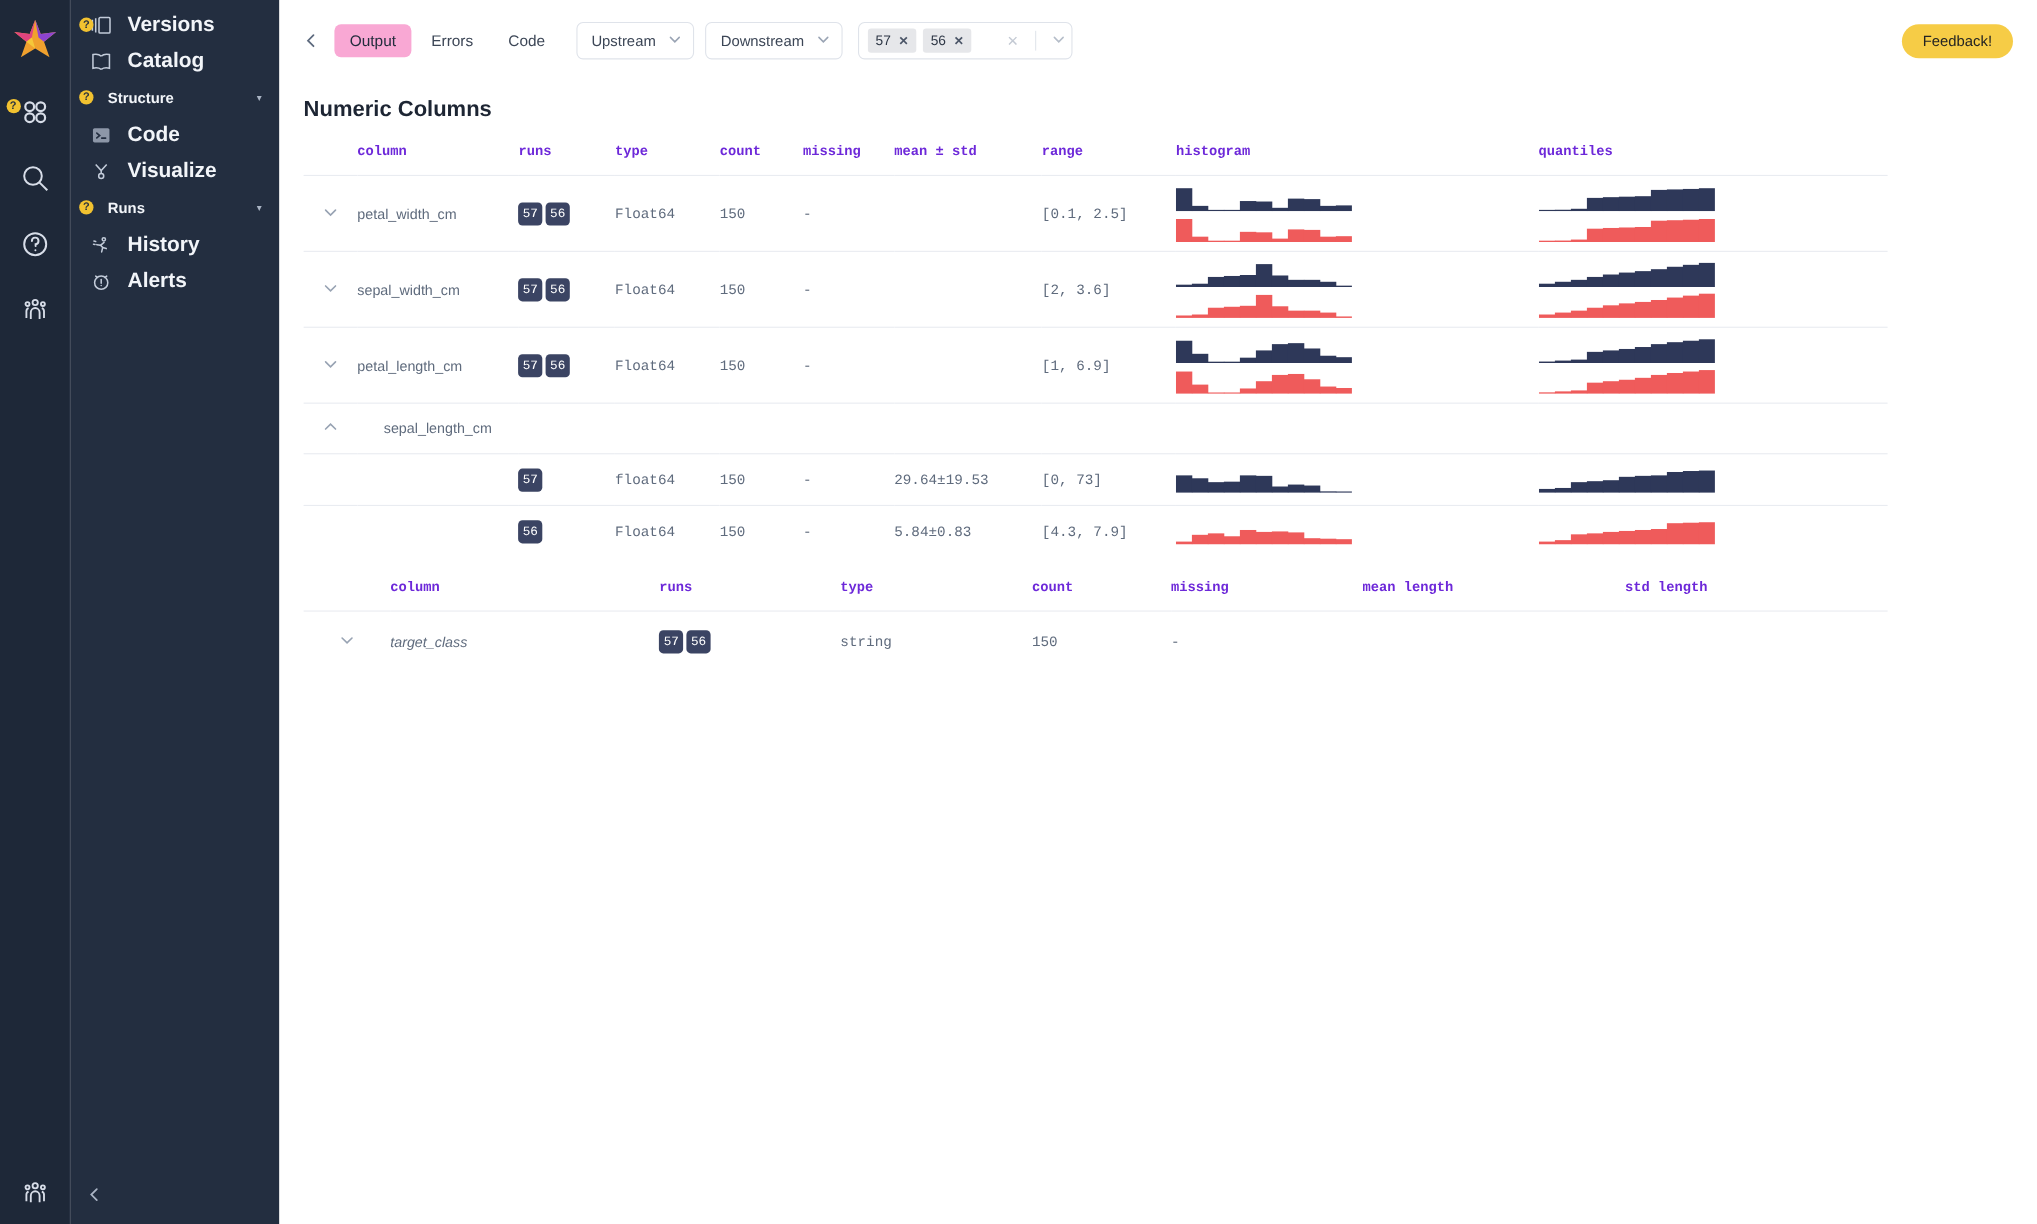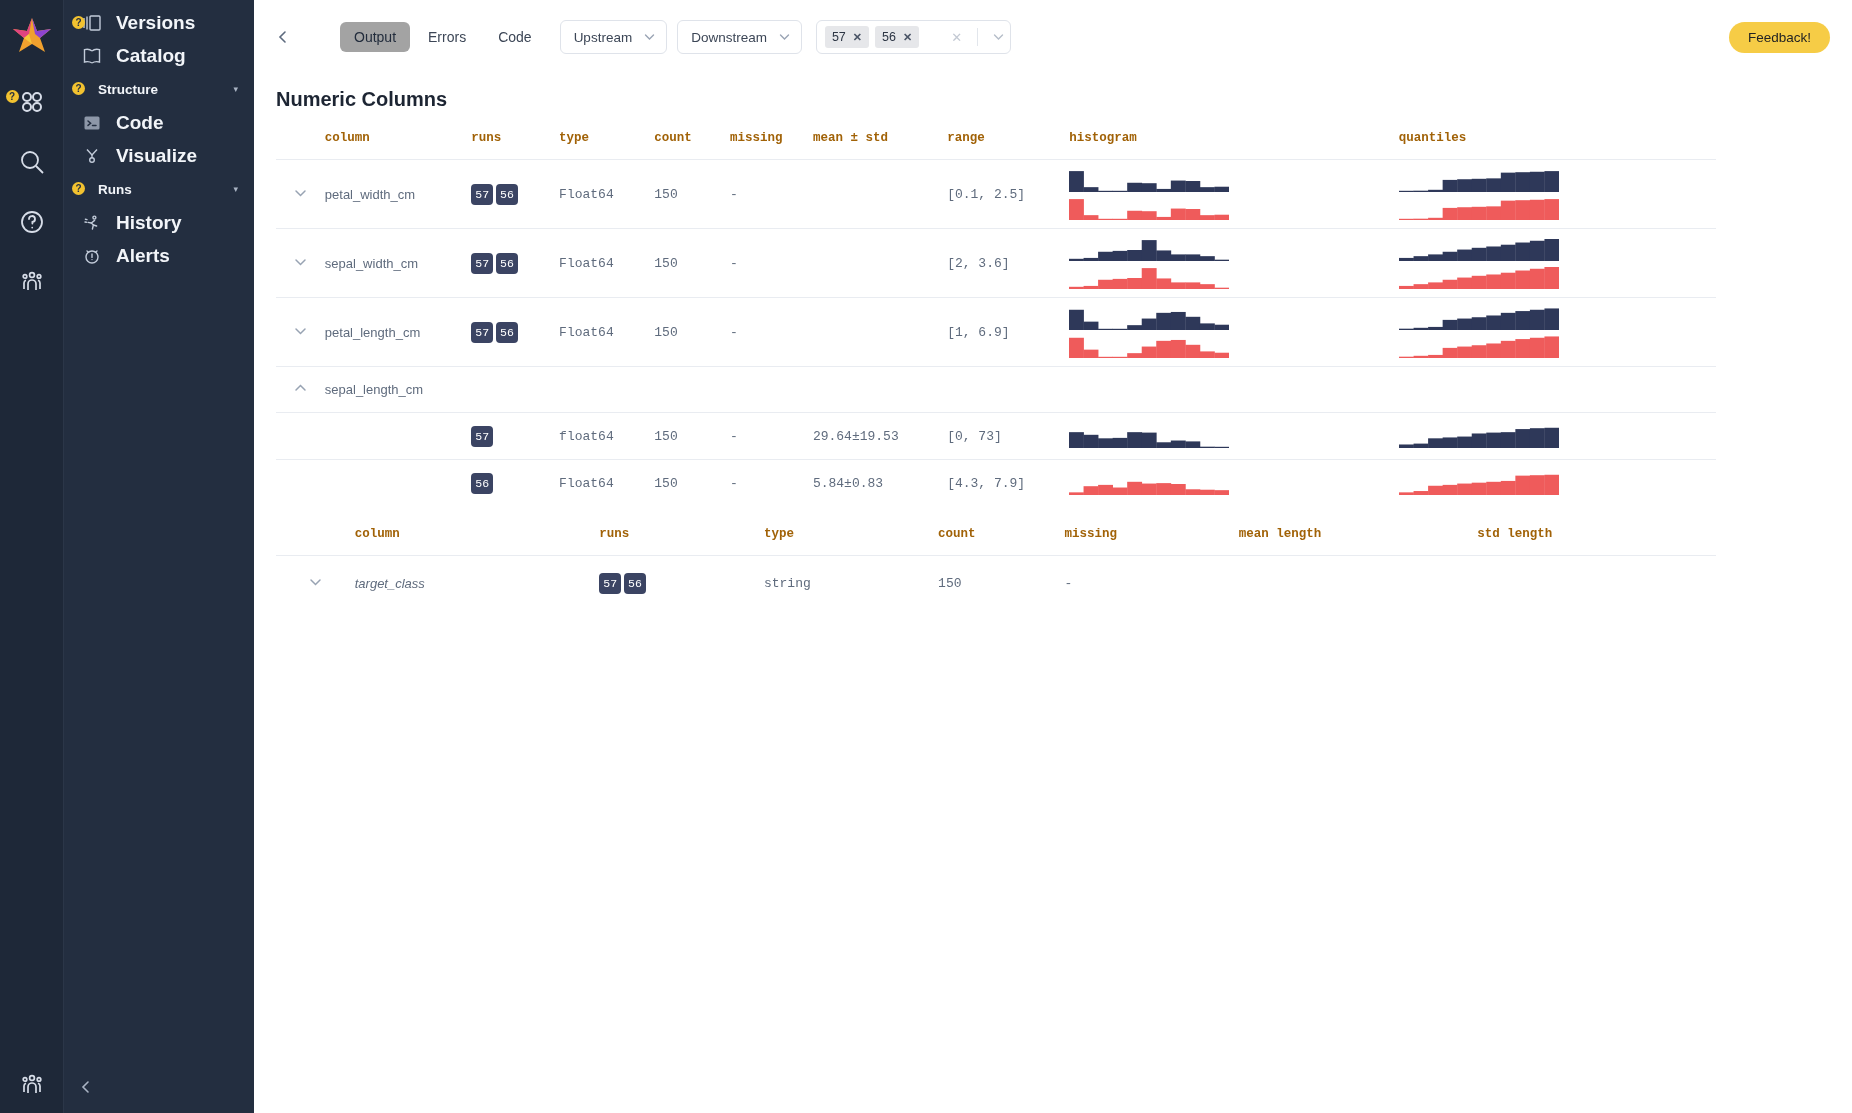--- a/index.html
+++ b/index.html
@@ -74,21 +74,21 @@
   .main { flex: 1; background: #ffffff; position: relative; overflow: hidden; }
   .toolbar {
     height: 74px; display: flex; align-items: center;
     padding: 0 22px 0 14px; gap: 0;
   }
   .tb-back { color: #5d6a7e; padding: 0 14px 0 8px; cursor: pointer; display:flex; align-items:center; }
   .tab {
     font-size: 14px; color: #3c4656; padding: 7px 14px; border-radius: 6px;
     cursor: pointer; margin-right: 4px; white-space: nowrap;
   }
-  .tab.active { background: #a3a3a3; color: #222c3c; margin-left: 36px; }
+  .tab.active { background: #f9a8d4; color: #222c3c; }
   .dd {
     display: flex; align-items: center; gap: 12px;
     border: 1px solid #dfe3ea; border-radius: 6px;
     height: 34px; padding: 0 11px 0 13px; margin-left: 10px;
     font-size: 13.5px; color: #3c4656; background: #fff; cursor: pointer;
     white-space: nowrap;
   }
   .dd .chev { color: #9aa4b4; font-size: 10px; }
   .multi {
     display: flex; align-items: center;
@@ -111,21 +111,21 @@
     border: none; border-radius: 17px; height: 31px; padding: 0 19px;
     font-size: 13.5px; cursor: pointer; font-family: inherit;
   }
 
   
   .content { padding: 0 22px 0 22px; }
   .sect-title { font-size: 20px; font-weight: bold; color: #1d2533; margin: 14px 0 0 0; padding-left: 0; }
   table.tbl { width: 1440px; border-collapse: collapse; margin-top: 20px; }
   table.tbl th {
     font-family: "Liberation Mono", monospace;
-    font-size: 12.5px; font-weight: bold; color: #a16207;
+    font-size: 12.5px; font-weight: bold; color: #6d28d9;
     text-align: left; padding: 0 0 14px 0; vertical-align: bottom;
     white-space: nowrap;
   }
   table.tbl td {
     font-size: 13px; color: #5f6b7d; padding: 0; vertical-align: middle;
     border-top: 1px solid #e9ecf1;
     height: 69px;
   }
   .c-toggle { width: 40px; text-align: center; color: #98a3b3; cursor: pointer; }
   .c-col    { width: 120px; color: #5f6b7d; font-size: 13px; }
@@ -638,21 +638,21 @@
                       <rect x="87.27" y="9.48" width="14.90" height="14.52" fill="#ef5b5b"></rect>
                       <rect x="101.82" y="6.84" width="14.90" height="17.16" fill="#ef5b5b"></rect>
                       <rect x="116.36" y="5.08" width="14.90" height="18.92" fill="#ef5b5b"></rect>
                       <rect x="130.91" y="3.76" width="14.90" height="20.24" fill="#ef5b5b"></rect>
                       <rect x="145.45" y="2.44" width="14.90" height="21.56" fill="#ef5b5b"></rect>
                     </svg>
                   </div>
                 </div>
               </td>
             </tr>
-            <tr style="height: 46px;">
+            <tr style="height: 46px; text-align: center;">
               <td class="c-toggle" style="height: 46px;"><svg width="13" height="12" viewBox="0 0 13 12" fill="none" stroke="#98a3b3" stroke-width="1.5" stroke-linecap="round">
                   <path d="M2 8 L6.5 3.5 L11 8"></path>
                 </svg></td>
               <td class="c-col" style="height: 46px;">sepal_length_cm</td>
               <td colspan="8" style="height: 46px;"></td>
             </tr>
             <tr style="height: 47px;">
               <td class="c-toggle" style="height: 47px;"></td>
               <td class="c-col" style="height: 47px;"></td>
               <td class="c-runs" style="height: 47px;">

